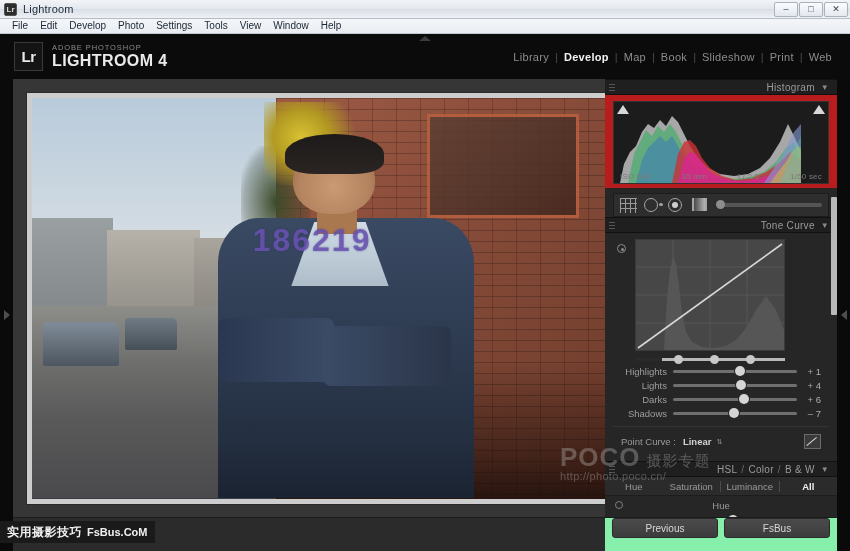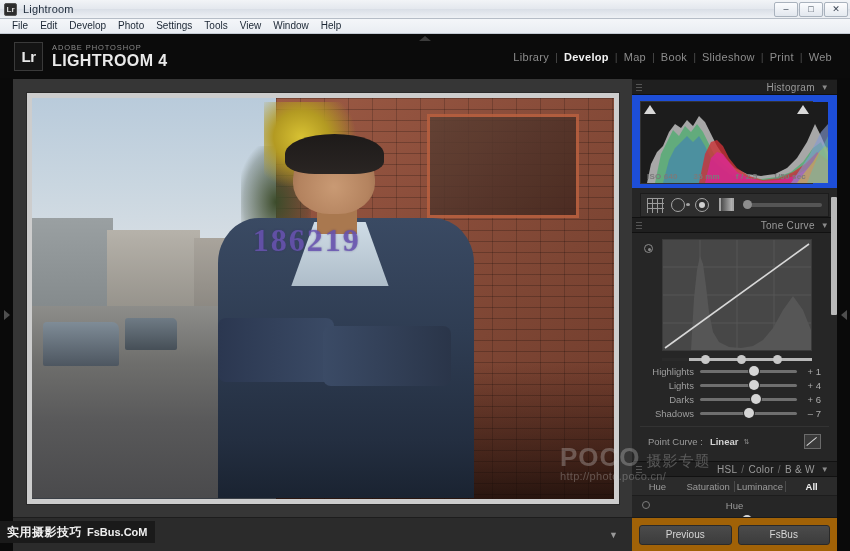--- a/index.html
+++ b/index.html
@@ -200,21 +200,21 @@
     position:absolute; left:32%; top:55%; width:20%; height:16%;
     background: linear-gradient(to right,#2b3750,#3b4b66); border-radius: 8px;
   }
   .ph-arm-r {
     position:absolute; left:50%; top:57%; width:22%; height:15%;
     background: linear-gradient(to right,#3b4b66,#2a3549); border-radius: 8px;
   }
   .ph-watermark {
     position:absolute; left:38%; top:31%;
     font-size: 32px; color: rgba(106,85,178,.82); font-weight: bold;
-    letter-spacing: 2px; font-family: Liberation Serif, serif;
+    letter-spacing: 2px; font-family: Liberation Sans, sans-serif;
     text-shadow: 0 0 2px rgba(60,40,120,.5);
   }
 
   
   .lr-toolbar {
     position: absolute; left: 0; right: 0; bottom: 0; height: 34px;
     background: #2b2b2b; border-top: 1px solid #1d1d1d;
     display: flex; align-items: center; padding: 0 10px;
   }
   .tb-btn {
@@ -230,37 +230,37 @@
     color:#6f6f6f; font-size: 9px; padding: 0 4px; line-height: 13px; letter-spacing:3px;
     margin-right: 4px;
   }
   .tb-caret { color:#555; font-size: 8px; }
   .tb-right-caret {
     margin-left: auto; color: #9a9a9a; font-size: 9px; padding-right: 4px;
   }
 
   
   .lr-right {
-    position: absolute; right: 13px; top: 45px; width: 205px; bottom: 0;
+    position: absolute; right: 13px; top: 45px; width: 232px; bottom: 0;
     background: #262626; overflow: hidden;
   }
   .panel-header {
     height: 16px; background: #1f1f1f; border-top: 1px solid #111; border-bottom:1px solid #111;
     display: flex; align-items: center; justify-content: flex-end;
     padding-right: 8px; color: #9a9a9a; font-size: 10px; letter-spacing:.3px;
     position: relative;
   }
   .panel-header .grip {
     position:absolute; left:4px; top:4px; width:6px; height:8px;
     background: repeating-linear-gradient(to bottom,#555 0 1px, transparent 1px 3px);
   }
   .panel-header .chev { margin-left:6px; font-size: 8px; color:#8a8a8a; }
 
   
-  .histo-wrap { padding: 6px 24px 4px 8px; background:#1d4ed8;font-weight:bold; }
+  .histo-wrap { padding: 6px 8px 4px 8px; background:#b91c1c; }
   .histo {
     position: relative; height: 83px; background: #1c1c1c; border:1px solid #333;
   }
   .histo svg { position:absolute; left:0; top:0; }
   .histo-clip-l, .histo-clip-r {
     position:absolute; top:3px; width:0;height:0;
     border-left:6px solid transparent; border-right:6px solid transparent; border-bottom:9px solid #d8d8d8;
   }
   .histo-clip-l { left:3px; } .histo-clip-r { right:3px; }
   .histo-exif {
@@ -355,22 +355,22 @@
 
   
   .rp-scroll {
     position:absolute; right:0; top:118px; width:6px; height:118px;
     background:#b9b9b9; border-radius:1px;
   }
 
   
   .bottom-btns {
     position:absolute; left:0; right:0; bottom:0; height:34px;
-    background:#a16207; border-top:1px solid #1b1b1b;
-    display:flex; align-items:center; gap:6px; padding: 0 7px;
+    background:#86efac; border-top:1px solid #1b1b1b;
+    display:flex; align-items:flex-start; gap:6px; padding: 0 7px;
   }
   .lr-btn {
     flex:1; height:20px; background: linear-gradient(to bottom,#4b4b4b,#3c3c3c);
     border:1px solid #2a2a2a; border-radius:3px;
     display:flex;align-items:center;justify-content:center;
     color:#d7d7d7; font-size:10px;
   }
 
   
   .wm-poco {

